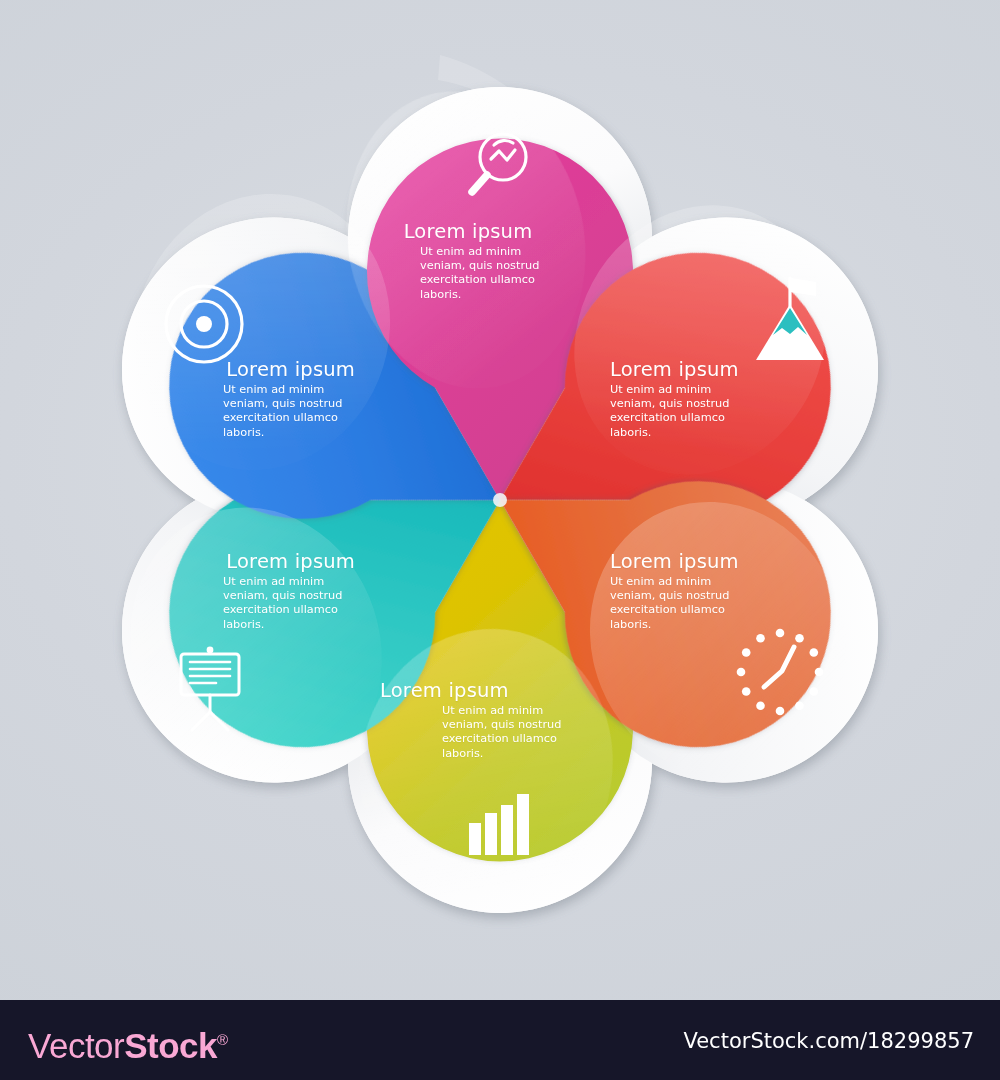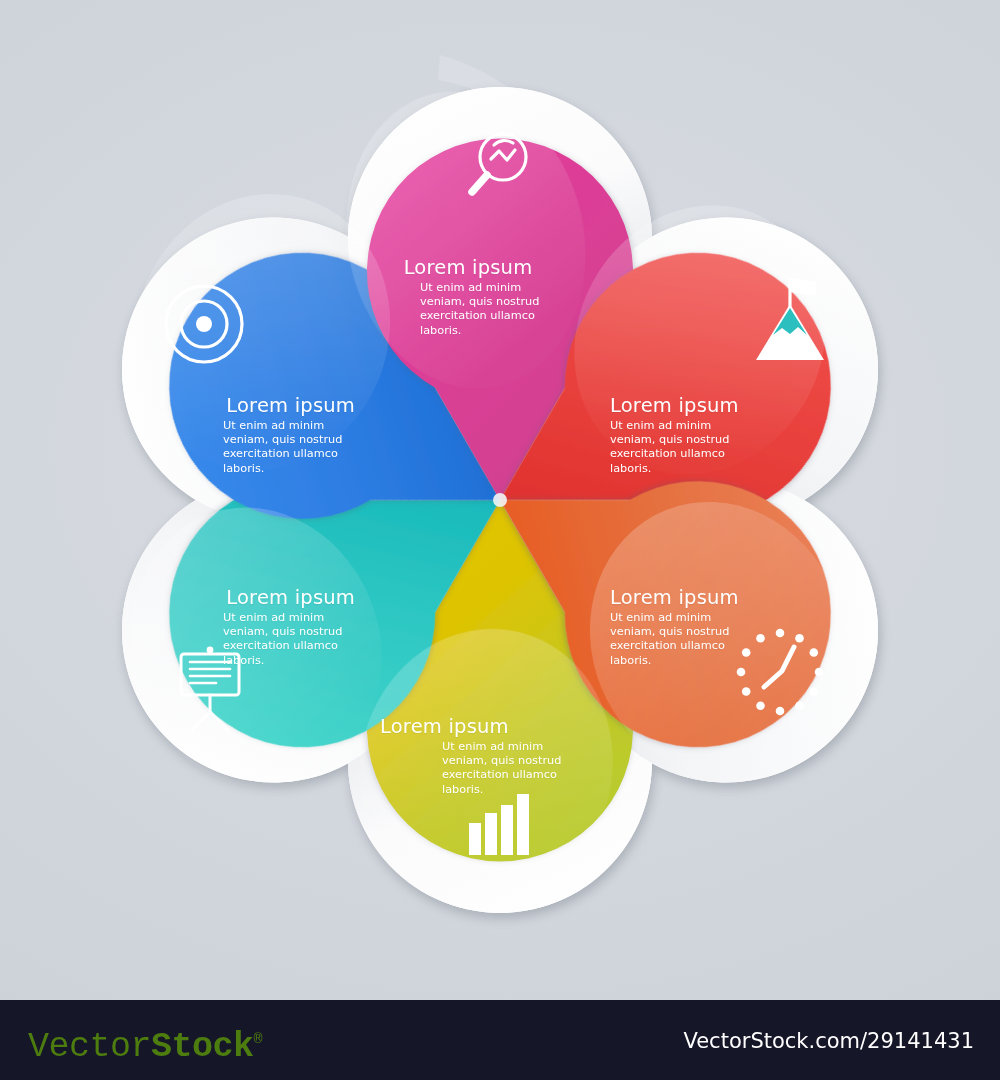--- a/index.html
+++ b/index.html
@@ -19,21 +19,20 @@
 
   
   .flower{position:absolute;left:0;top:0;width:1000px;height:1000px;}
 
   
   .petal-text{position:absolute;color:#ffffff;}
   .ptitle{
     font-size:19.5px;font-weight:400;letter-spacing:.2px;
     white-space:nowrap;line-height:1;
     text-shadow:0 1px 1px rgba(0,0,0,.07);
-    margin-top:36px;
   }
   .pbody{
     font-size:11.3px;line-height:1.27;font-weight:400;
     width:132px;margin-top:3px;
     text-shadow:0 1px 1px rgba(0,0,0,.05);
   }
   .ta-right{text-align:right;}
   .ta-left{text-align:left;}
   .ta-right .pbody{margin-left:auto;}
 
@@ -61,22 +60,22 @@
   #t-pink .ptitle{text-align:left;}
   #t-pink .pbody{width:132px;margin-left:62px;text-align:left;}
 
   
   .footer{
     position:absolute;left:0;top:1000px;width:1000px;height:80px;
     background:#161629;
   }
   .wm-logo{
     position:absolute;left:28px;top:19px;
-    font-size:35px;line-height:42px;color:#4d7c0f;letter-spacing:-.5px;
-    font-family:Liberation Mono, monospace;
+    font-size:35px;line-height:42px;color:#f9a8d4;letter-spacing:-.5px;
+    font-family:Liberation Sans, sans-serif;
   }
   .wm-logo .thin{font-weight:300;}
   .wm-logo .bold{font-weight:700;}
   .wm-logo .reg{font-size:15px;vertical-align:super;font-weight:400;}
   .wm-url{
     position:absolute;right:26px;top:29px;
     font-size:21px;color:#ffffff;font-weight:400;letter-spacing:0px;
     font-family:"DejaVu Sans","Liberation Sans",sans-serif;
   }
 </style>
@@ -322,16 +321,16 @@
     <div class="pbody">Ut enim ad minim veniam, quis nostrud exercitation ullamco laboris.</div>
   </div>
 
   <div class="petal-text ta-left" id="t-pink">
     <div class="ptitle">Lorem ipsum</div>
     <div class="pbody">Ut enim ad minim veniam, quis nostrud exercitation ullamco laboris.</div>
   </div>
 
   <div class="footer">
     <div class="wm-logo"><span class="thin">Vector</span><span class="bold">Stock</span><span class="reg">®</span></div>
-    <div class="wm-url">VectorStock.com/29141431</div>
+    <div class="wm-url">VectorStock.com/18299857</div>
   </div>
 
 </div>
 
 </body></html>

